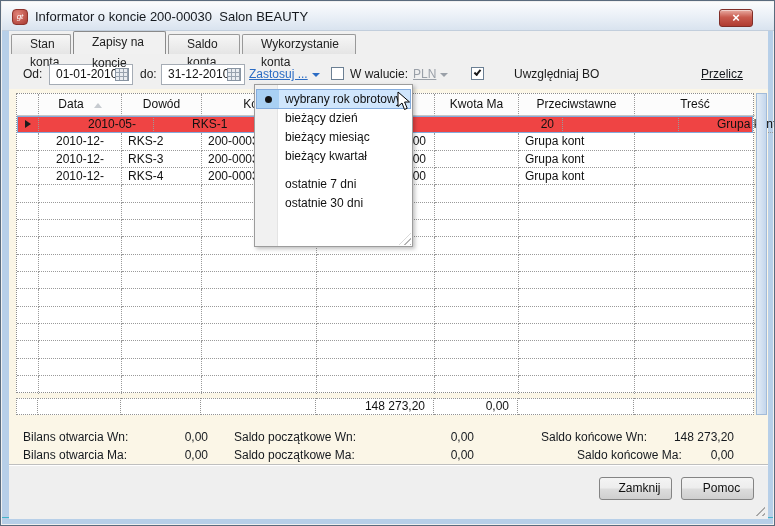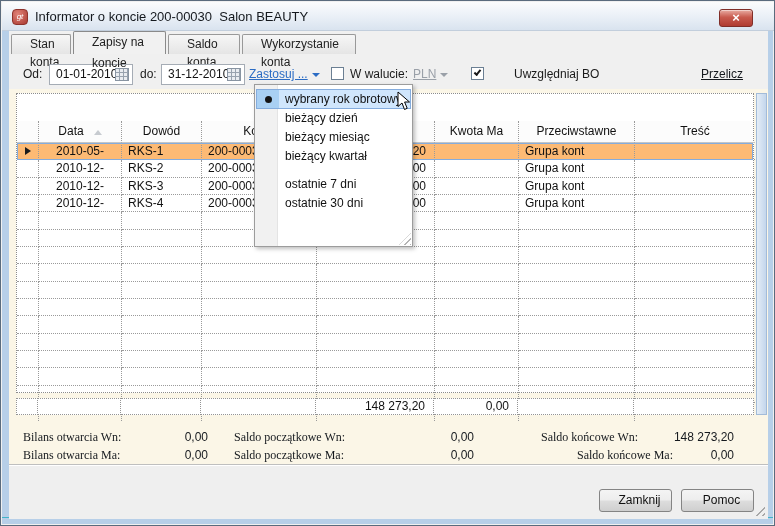--- a/index.html
+++ b/index.html
@@ -45,48 +45,48 @@
   .tri-gray{border-top-color:#9AA0A8;}
   .cbx{position:absolute;width:13px;height:13px;background:#fff;border:1px solid #6B7F93;}
   .check{position:absolute;left:2px;top:2px;width:7px;height:4px;border-left:2px solid #1A1A1A;
     border-bottom:2px solid #1A1A1A;transform:rotate(-50deg);}
   .pln{position:absolute;color:#9AA0A8;text-decoration:underline;}
   
   .cream{position:absolute;left:0;top:58px;width:759px;height:376px;background:#FBF6E7;border-bottom:1px solid #BFBFBF;}
   
   .tbl{position:absolute;left:7px;top:62px;width:738px;height:300px;background:#fff;border:1px dotted #8C8C8C;}
   .trow{display:grid;grid-template-columns:22px 83px 80px 115px 118px 84px 116px 120px;height:17.35px;}
-  .trow.hdr{height:22px;background:#FCFCFC;margin-top:27px;}
+  .trow.hdr{height:22px;background:#FCFCFC;}
   .tc{border-right:1px dotted #9A9A9A;border-bottom:1px dotted #9A9A9A;overflow:hidden;
     white-space:nowrap;line-height:16px;padding:0 4px;}
   .trow:last-child .tc{border-bottom:none;}
   .tc:last-child{border-right:none;}
   .hdr .tc{text-align:center;line-height:21px;border-bottom:1px solid #C6C6C6;color:#111;}
   .cC{text-align:center;} .cL{text-align:left;padding-left:6px;} .cR{text-align:right;padding-right:8px;}
-  .trow.sel{background:#fdba74;outline:1px solid #84ACDD;outline-offset:-1px;}
+  .trow.sel{background:#ef4444;outline:1px solid #84ACDD;outline-offset:-1px;gap:32px;}
   .sort-up{display:inline-block;width:0;height:0;border-left:4px solid transparent;
     border-right:4px solid transparent;border-bottom:5px solid #C7CBD0;margin-left:10px;}
   .marker{display:inline-block;width:0;height:0;border-left:6px solid #1C1C1C;
     border-top:4px solid transparent;border-bottom:4px solid transparent;margin-top:4px;}
   
   .vscroll{position:absolute;left:747px;top:62px;width:11px;height:322px;
     background:linear-gradient(to right,#E4EDF7,#C3D6EC);border:1px solid #A2BBD8;}
   
   .sumrow{position:absolute;left:7px;top:367px;width:738px;height:17px;
     display:grid;grid-template-columns:22px 83px 80px 115px 118px 84px 116px 120px;}
   .sumc{background:#fff;border:1px dotted #949494;border-left:none;line-height:15px;
     overflow:hidden;white-space:nowrap;padding:0 8px 0 4px;}
   .sumc:first-child{border-left:1px dotted #949494;}
   
-  .tlabel{position:absolute;color:#15191E;font-family:Liberation Serif, serif;}
+  .tlabel{position:absolute;color:#15191E;}
   .tvalue{position:absolute;text-align:right;color:#15191E;}
   
   .footer{position:absolute;left:0;top:434px;width:759px;height:54px;background:#EFEFEF;
     border-top:1px solid #FFFFFF;}
-  .btn{position:absolute;top:23px;width:73px;height:23px;border:1px solid #848484;border-radius:3px;
+  .btn{position:absolute;top:11px;width:73px;height:23px;border:1px solid #848484;border-radius:3px;
     background:linear-gradient(#F4F4F4,#EDEDED 48%,#DDDDDD 52%,#CFCFCF);text-align:center;line-height:21px;color:#111;padding-left:8px;}
   .grip{position:absolute;right:3px;bottom:3px;width:13px;height:13px;
     background:repeating-linear-gradient(135deg,#A8A8A8 0 1px,transparent 1px 4px);
     clip-path:polygon(100% 0,100% 100%,0 100%);}
   
   .menu{position:absolute;left:245px;top:53px;width:159px;height:163px;background:#fff;
     border:1px solid #9C9C9C;box-shadow:2px 2px 4px rgba(0,0,0,.25);z-index:50;}
   .menu-gutter{position:absolute;left:0;top:0;bottom:0;width:23px;background:#F1F1F1;border-right:1px solid #E4E4E4;}
   .mitem{position:relative;height:19px;line-height:19px;padding-left:30px;white-space:nowrap;color:#111;}
   .mitem.sel{height:20px;margin:2px 1px 0 1px;display:flex;padding:0;

